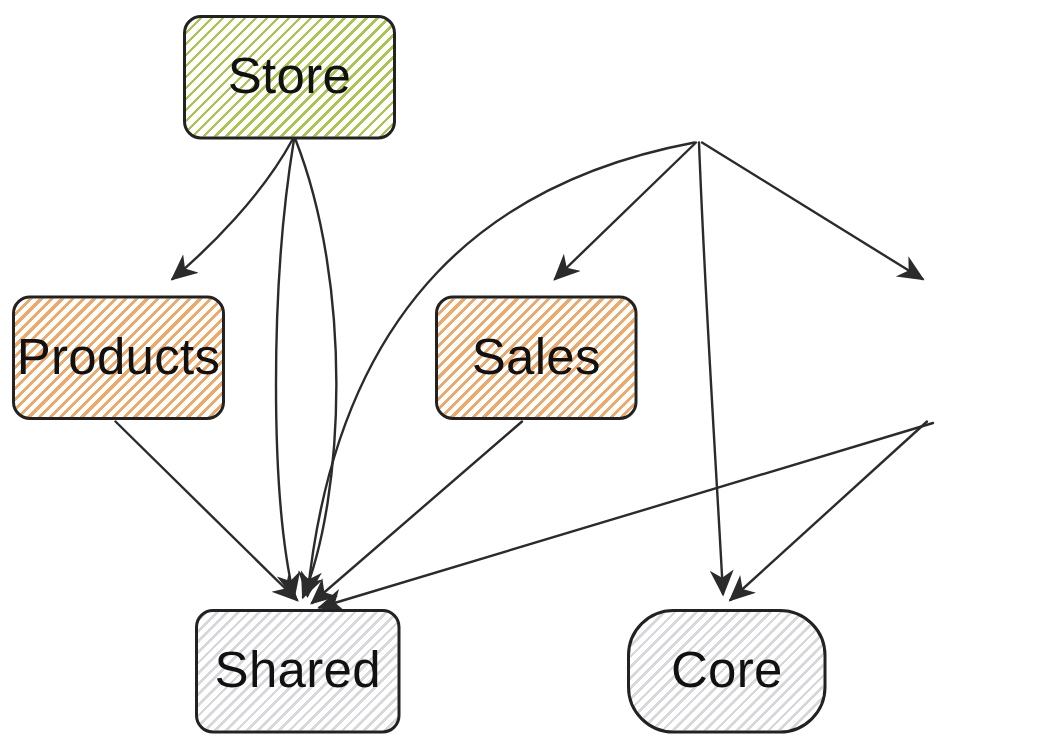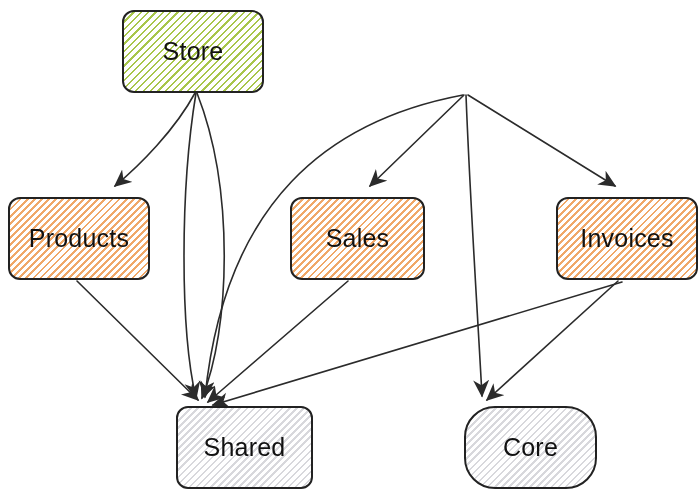--- a/index.html
+++ b/index.html
@@ -28,21 +28,21 @@
   }
   .node-box {
     position: absolute;
     box-sizing: border-box;
     border: 2px solid #222222;
     border-radius: 12px;
     display: flex;
     align-items: center;
     justify-content: center;
     color: #111111;
-    font-size: 25px;
+    font-size: 34px;
     font-family: "Liberation Sans", sans-serif;
     letter-spacing: 0.2px;
     white-space: nowrap;
     z-index: 5;
   }
   .node-green {
     background-color: #ffffff;
     background-image: repeating-linear-gradient(
       -45deg,
       #a8c64b 0px, #a8c64b 1.6px,
@@ -57,21 +57,20 @@
       rgba(255,255,255,0) 2.0px, rgba(255,255,255,0) 5.0px
     );
   }
   .node-gray {
     background-color: #ffffff;
     background-image: repeating-linear-gradient(
       -45deg,
       #d8d8dc 0px, #d8d8dc 1.8px,
       rgba(255,255,255,0) 1.8px, rgba(255,255,255,0) 5.0px
     );
-    margin-left: 46px;
   }
   .node-label {
     pointer-events: none;
   }
 </style>
 </head>
 <body>
 
 <div id="diagram-root">
 
@@ -102,23 +101,20 @@
 
 
   <div class="node-box node-orange" id="node-sales" style="left: 290px; top: 197px; width: 135px; height: 83px;">
     <span class="node-label">Sales</span>
   </div>
 
   <div class="node-box node-orange" id="node-products" style="left: 8px; top: 197px; width: 142px; height: 83px;">
     <span class="node-label">Products</span>
   </div>
 
-  <div class="node-box node-orange" id="node-invoices" style="left: 556px; top: 197px; width: 142px; height: 83px;">
-    <span class="node-label">Invoices</span>
-  </div>
 
   <div class="node-box node-gray" id="node-shared" style="left: 130px; top: 406px; width: 137px; height: 83px;">
     <span class="node-label">Shared</span>
   </div>
 
   <div class="node-box node-gray" id="node-core" style="left: 418px; top: 406px; width: 133px; height: 83px; border-radius: 31px;">
     <span class="node-label">Core</span>
   </div>
 
 </div>

